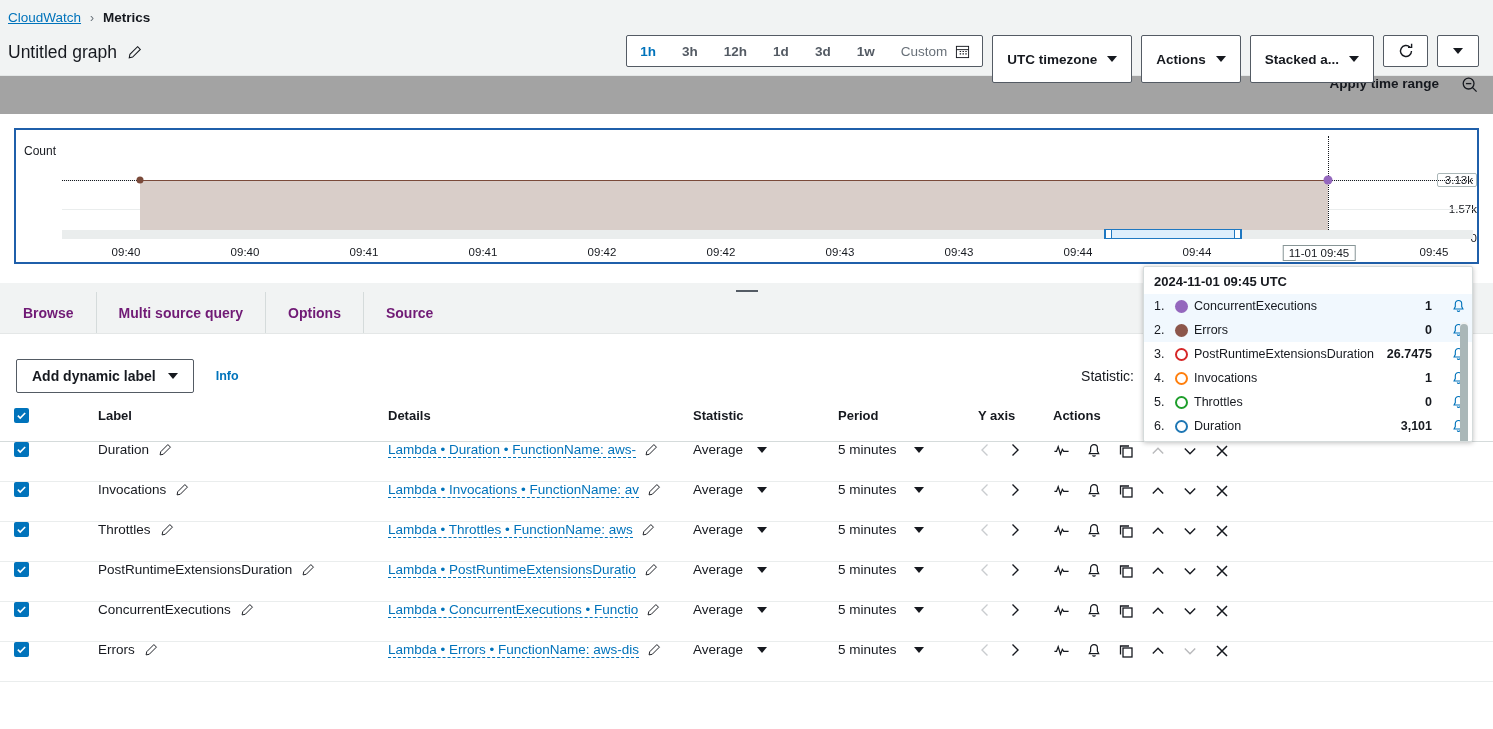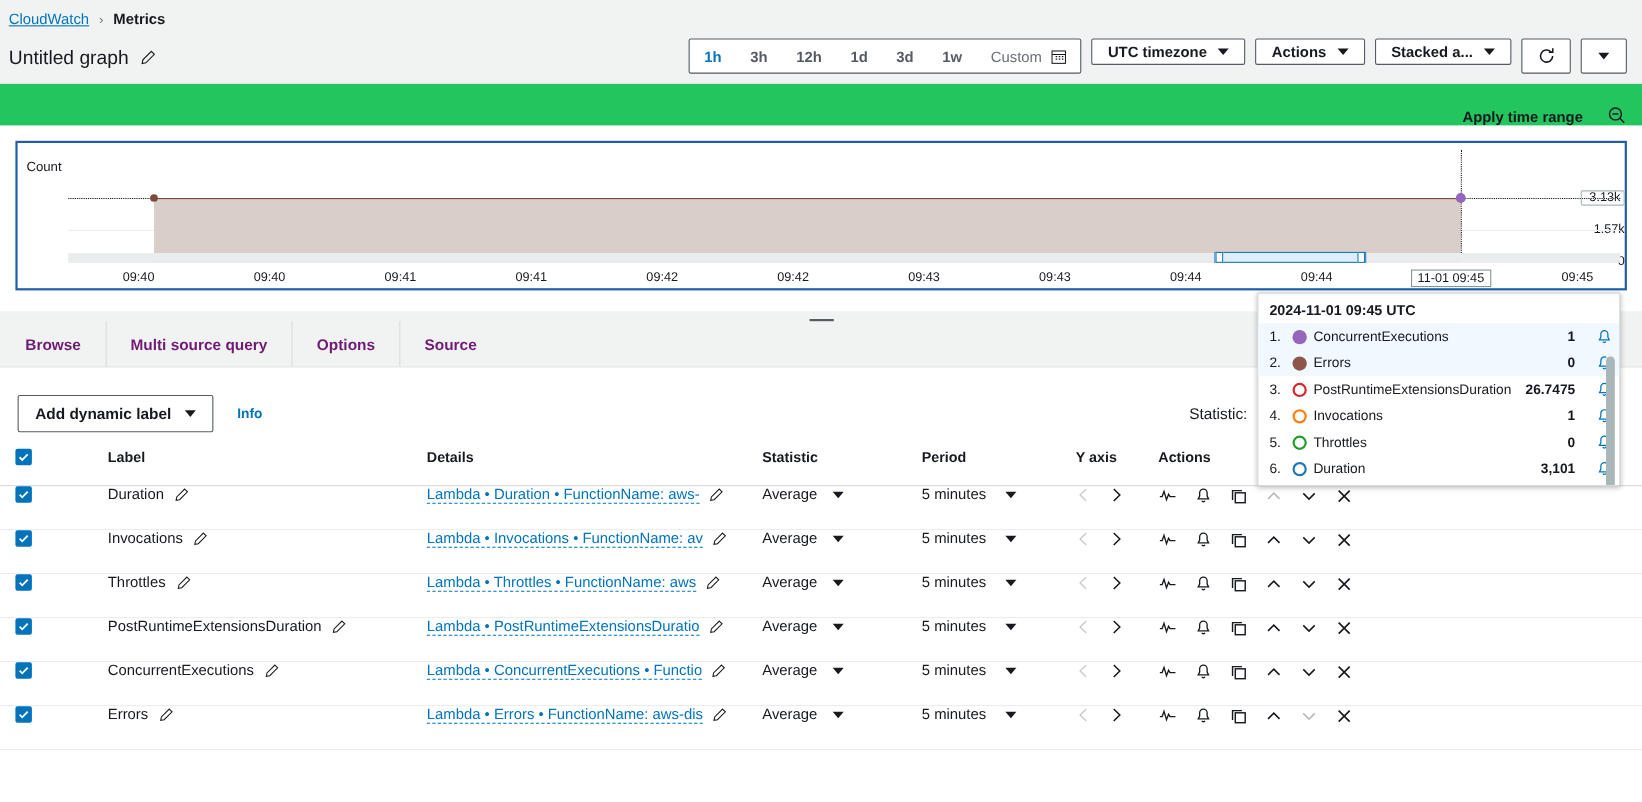--- a/index.html
+++ b/index.html
@@ -49,36 +49,36 @@
     display: flex; align-items: center; justify-content: center;
     padding: 0 13px; font-size: 13.5px; font-weight: 700; color: #545b64;
     cursor: pointer; white-space: nowrap;
   }
   .range-seg.active { color: #0073bb; }
   .range-seg.custom { font-weight: 400; color: #687078; padding-right: 6px; }
   .cal-icon { display:flex; align-items:center; padding: 0 12px 0 2px; cursor:pointer; }
   .btn {
     display: flex; align-items: center; justify-content: center; gap: 10px;
     background: #fff; border: 1px solid #545b64; border-radius: 2px;
-    height: 24px; padding: 0 14px; font-size: 13.5px; font-weight: 700;
+    height: 48px; padding: 0 14px; font-size: 13.5px; font-weight: 700;
     color: #16191f; cursor: pointer; white-space: nowrap;
   }
   .caret { width: 0; height: 0; border-left: 5px solid transparent;
            border-right: 5px solid transparent; border-top: 6px solid #16191f; }
   .icon-btn {
     display:flex; align-items:center; justify-content:center;
     background:#fff; border:1px solid #545b64; border-radius:2px;
     height:32px; width:45px; cursor:pointer;
   }
   .icon-btn.narrow { width: 42px; }
 
   
   .apply-bar {
-    height: 38px; display: flex; align-items: flex-end; justify-content: flex-end;
-    gap: 22px; padding-right: 14px; background: #22c55e;
+    height: 38px; display: flex; align-items: flex-start; justify-content: flex-end;
+    gap: 22px; padding-right: 14px; background: #a3a3a3;
   }
   .apply-link { font-size: 13.5px; font-weight: 700; color: #16191f; cursor: pointer; }
 
   
   .chart-wrap {
     position: absolute; left: 14px; top: 128px;
     width: 1465px; height: 136px;
     border: 2px solid #1f5faa; background: #fff;
   }
   .y-title { position: absolute; left: 8px; top: 14px; font-size: 12px; color: #16191f; }

